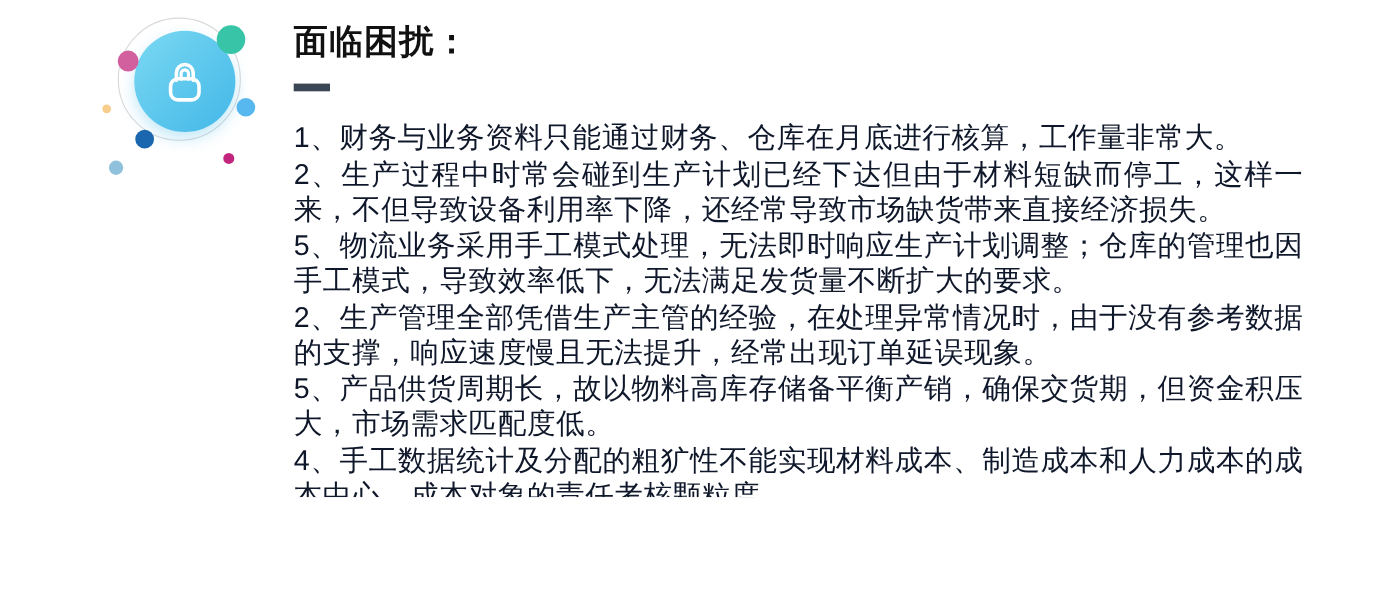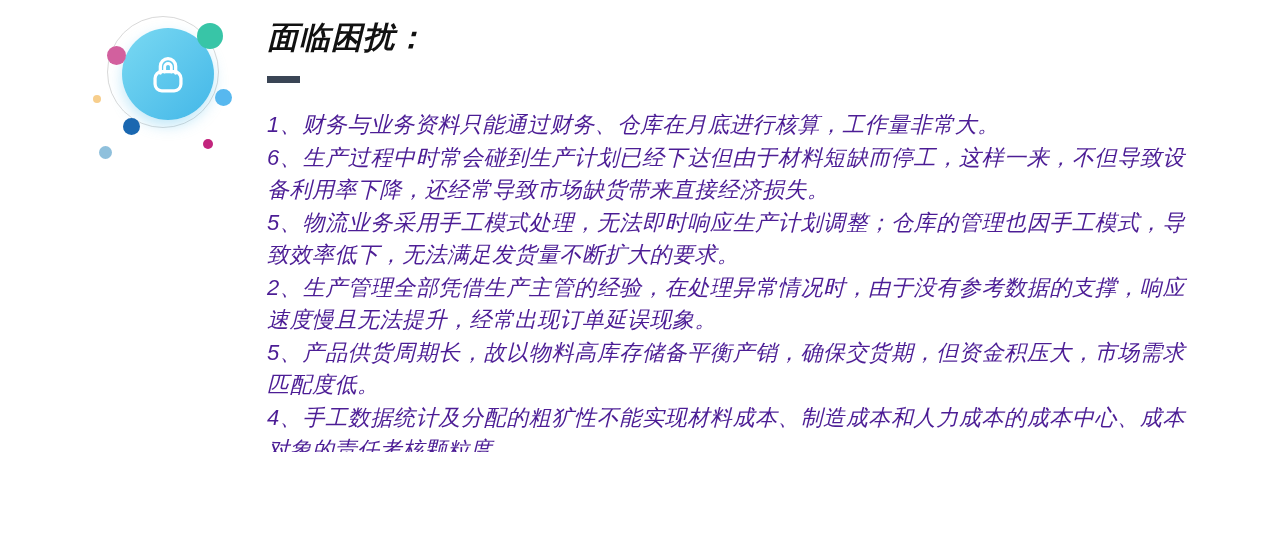--- a/index.html
+++ b/index.html
@@ -5,21 +5,20 @@
   * { margin: 0; padding: 0; box-sizing: border-box; }
   html, body { background: #ffffff; }
   body { font-family: "Liberation Sans", "DejaVu Sans", sans-serif; }
 
   .canvas {
     position: relative;
     width: 1264px;
     height: 452px;
     background: #ffffff;
     overflow: hidden;
-    font-style: italic;
   }
 
   
   .badge {
     position: absolute;
     left: 88px;
     top: 5px;
     width: 160px;
     height: 160px;
   }
@@ -73,23 +72,23 @@
   }
   .title-dash {
     margin-top: 20px;
     width: 33px;
     height: 7px;
   }
   .issue-list {
     margin-top: 26px;
   }
   .issue-item {
-    font-size: 22px;
+    font-size: 26px;
     line-height: 32.5px;
-    color: #4c1d95;
+    color: #0f172a;
     text-align: justify;
     letter-spacing: 0.5px;
   }
 </style>
 </head>
 <body>
 
 <div class="canvas">
 
   <div class="badge">
@@ -108,21 +107,21 @@
     <span class="dot dot-magenta" style="background: rgb(194, 37, 125);"></span>
     <span class="dot dot-steelblue" style="background: rgb(143, 192, 220);"></span>
     <span class="dot dot-paleorange" style="background: rgb(247, 206, 140);"></span>
   </div>
 
   <div class="content">
     <h1 class="page-title">面临困扰：</h1>
     <div class="title-dash" style="background: rgb(58, 69, 85);"></div>
     <div class="issue-list">
         <p class="issue-item">1、财务与业务资料只能通过财务、仓库在月底进行核算，工作量非常大。</p>
-        <p class="issue-item">6、生产过程中时常会碰到生产计划已经下达但由于材料短缺而停工，这样一来，不但导致设备利用率下降，还经常导致市场缺货带来直接经济损失。</p>
+        <p class="issue-item">2、生产过程中时常会碰到生产计划已经下达但由于材料短缺而停工，这样一来，不但导致设备利用率下降，还经常导致市场缺货带来直接经济损失。</p>
         <p class="issue-item">5、物流业务采用手工模式处理，无法即时响应生产计划调整；仓库的管理也因手工模式，导致效率低下，无法满足发货量不断扩大的要求。</p>
         <p class="issue-item">2、生产管理全部凭借生产主管的经验，在处理异常情况时，由于没有参考数据的支撑，响应速度慢且无法提升，经常出现订单延误现象。</p>
         <p class="issue-item">5、产品供货周期长，故以物料高库存储备平衡产销，确保交货期，但资金积压大，市场需求匹配度低。</p>
         <p class="issue-item">4、手工数据统计及分配的粗犷性不能实现材料成本、制造成本和人力成本的成本中心、成本对象的责任考核颗粒度。</p>
       </div>
   </div>
 
 </div>
 
 </body></html>

